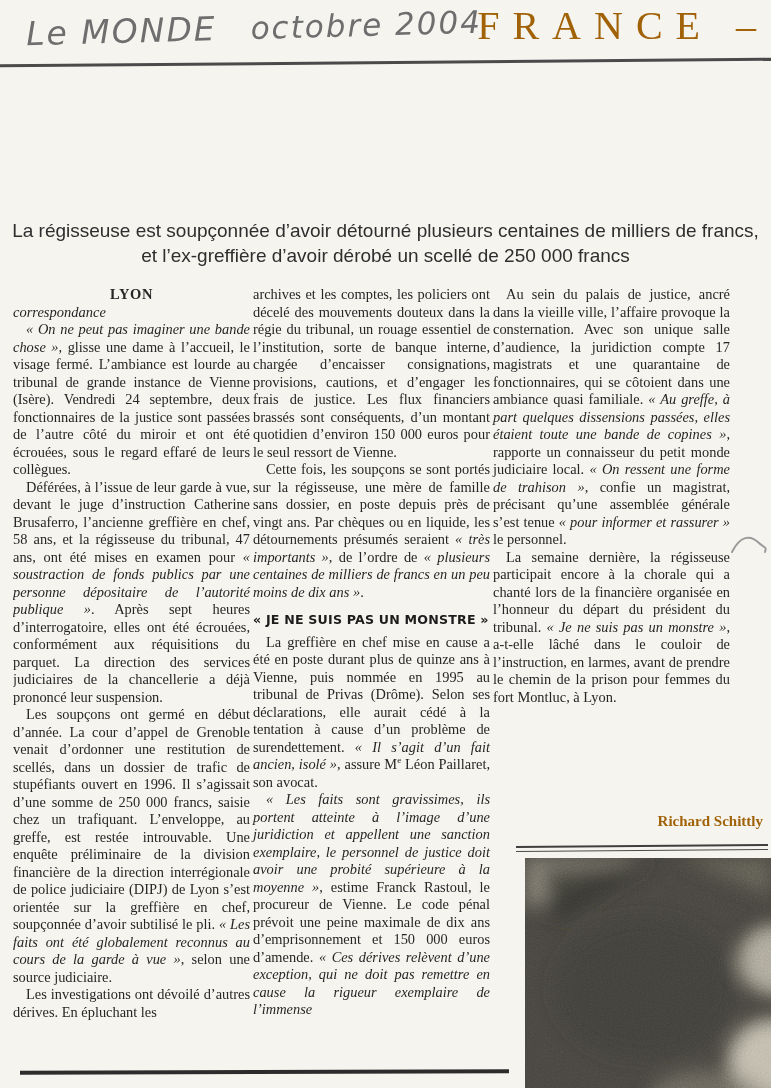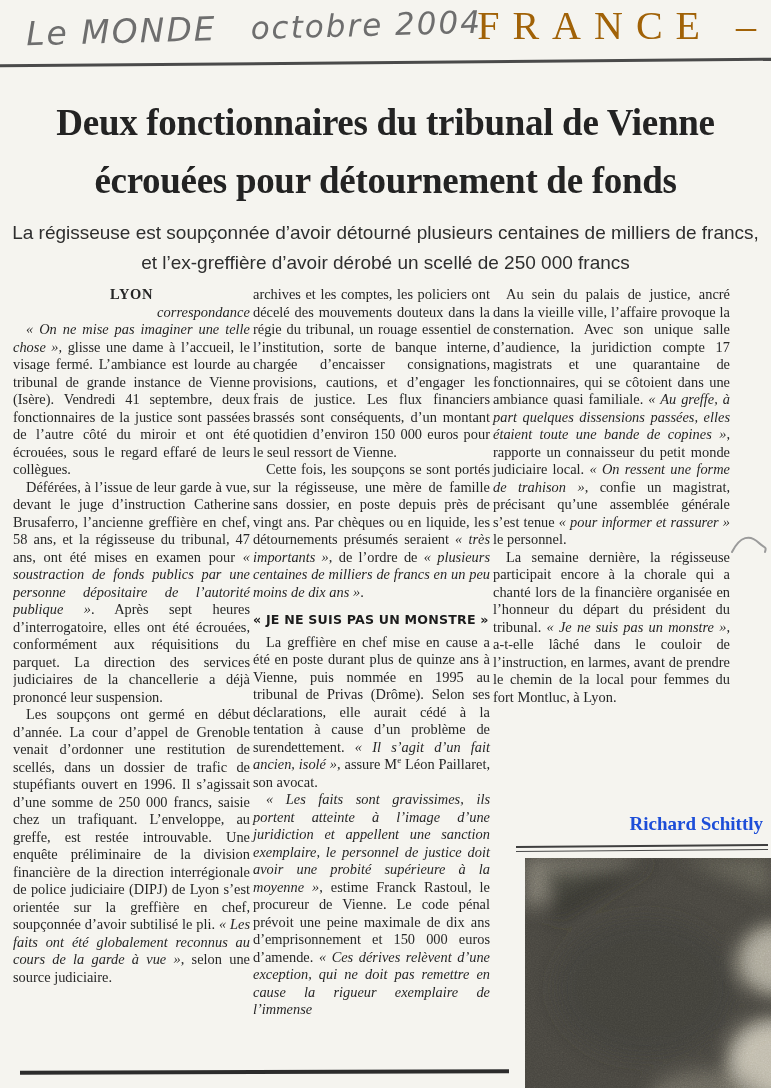--- a/index.html
+++ b/index.html
@@ -30,43 +30,43 @@
   }
   
   .headline{
     position:absolute;top:94px;left:8px;width:755px;margin:0;
     text-align:center;font-weight:bold;font-size:37px;line-height:58px;
     letter-spacing:-0.3px;color:#232323;
   }
   .standfirst{
     position:absolute;top:218px;left:10px;width:751px;
     text-align:center;font-family:"Liberation Sans","DejaVu Sans",sans-serif;
-    font-size:19px;line-height:30px;color:#2e2e2e;
+    font-size:19px;line-height:25px;color:#2e2e2e;
   }
   
   .columns{
     position:absolute;top:286px;left:13px;width:745px;height:812px;
     display:flex;gap:3px;overflow:hidden;
   }
   .col{width:237px;text-align:justify;font-size:14.4px;line-height:17.5px;
        hyphens:auto;-webkit-hyphens:auto;}
   .col p{margin:0;}
   .col p.ind{text-indent:13px;}
   .city{text-align:center;font-weight:bold;font-size:14.5px;letter-spacing:0.6px;}
-  .kicker{text-align:right;font-style:italic;font-size:14.5px;}
+  .kicker{text-align:left;font-style:italic;font-size:14.5px;}
   .crosshead{
     margin:10px 0 5px;font-family:"DejaVu Sans",sans-serif;
     font-size:12.6px;font-weight:bold;letter-spacing:0.2px;
     text-align:left;color:#1c1c1c;text-indent:0;
   }
   sup{font-size:9px;line-height:0;}
   
   .byline{
     position:absolute;top:813px;left:517px;width:246px;
-    text-align:right;font-weight:bold;font-size:19px;color:#1d4ed8;
+    text-align:right;font-weight:bold;font-size:15px;color:#a16207;
   }
   .col3-rule{
     position:absolute;top:845px;left:516px;width:252px;height:6px;
     border-top:2.5px solid #3f3f3f;border-bottom:1.5px solid #4a4a4a;
     box-sizing:border-box;transform:rotate(-0.45deg);
   }
   .bottom-rule{
     position:absolute;top:1070px;left:20px;width:489px;height:3.5px;
     background:#2c2c2c;transform:rotate(-0.15deg);
   }
@@ -78,45 +78,42 @@
 
 <div class="page">
 
   <div class="handwriting">
     <span class="hw-title">Le MONDE</span><span class="hw-date">octobre 2004</span>
   </div>
 
   <div class="section-header">FRANCE –</div>
   <div class="header-rule"></div>
 
-  <h1 class="headline">
-    <span>Deux fonctionnaires du tribunal de Vienne</span><br>
-    <span>écrouées pour détournement de fonds</span>
-  </h1>
 
   <div class="standfirst">La régisseuse est soupçonnée d’avoir détourné plusieurs centaines de milliers de francs, et l’ex-greffière d’avoir dérobé un scellé de 250 000 francs</div>
 
   <div class="columns">
     <div class="col">
         <div class="city">LYON</div>
         <div class="kicker">correspondance</div>
-        <p class="ind"><i>« On ne mise pas imaginer une telle chose », </i><span>glisse une dame à l’accueil, le visage fermé. L’ambiance est lourde au tribunal de grande instance de Vienne (Isère). Vendredi 41 septembre, deux fonctionnaires de la justice sont passées de l’autre côté du miroir et ont été écrouées, sous le regard effaré de leurs collègues.</span></p>
+        <p class="ind"><i>« On ne peut pas imaginer une bande chose », </i><span>glisse une dame à l’accueil, le visage fermé. L’ambiance est lourde au tribunal de grande instance de Vienne (Isère). Vendredi 24 septembre, deux fonctionnaires de la justice sont passées de l’autre côté du miroir et ont été écrouées, sous le regard effaré de leurs collègues.</span></p>
         <p class="ind"><span>Déférées, à l’issue de leur garde à vue, devant le juge d’instruction Catherine Brusaferro, l’ancienne greffière en chef, 58 ans, et la régisseuse du tribunal, 47 ans, ont été mises en examen pour </span><i>« soustraction de fonds publics par une personne dépositaire de l’autorité publique »</i><span>. Après sept heures d’interrogatoire, elles ont été écrouées, conformément aux réquisitions du parquet. La direction des services judiciaires de la chancellerie a déjà prononcé leur suspension.</span></p>
         <p class="ind"><span>Les soupçons ont germé en début d’année. La cour d’appel de Grenoble venait d’ordonner une restitution de scellés, dans un dossier de trafic de stupéfiants ouvert en 1996. Il s’agissait d’une somme de 250 000 francs, saisie chez un trafiquant. L’enveloppe, au greffe, est restée introuvable. Une enquête préliminaire de la division financière de la direction interrégionale de police judiciaire (DIPJ) de Lyon s’est orientée sur la greffière en chef, soupçonnée d’avoir subtilisé le pli. </span><i>« Les faits ont été globalement reconnus au cours de la garde à vue »</i><span>, selon une source judiciaire.</span></p>
+        <p class="ind"><span>Les investigations ont dévoilé d’autres dérives. En épluchant les</span></p>
       </div>
     <div class="col">
         <p><span>archives et les comptes, les policiers ont décelé des mouvements douteux dans la régie du tribunal, un rouage essentiel de l’institution, sorte de banque interne, chargée d’encaisser consignations, provisions, cautions, et d’engager les frais de justice. Les flux financiers brassés sont conséquents, d’un montant quotidien d’environ 150 000 euros pour le seul ressort de Vienne.</span></p>
         <p class="ind"><span>Cette fois, les soupçons se sont portés sur la régisseuse, une mère de famille sans dossier, en poste depuis près de vingt ans. Par chèques ou en liquide, les détournements présumés seraient </span><i>« très importants »</i><span>, de l’ordre de </span><i>« plusieurs centaines de milliers de francs en un peu moins de dix ans »</i><span>.</span></p>
         <h3 class="crosshead">« JE NE SUIS PAS UN MONSTRE »</h3>
         <p class="ind"><span>La greffière en chef mise en cause a été en poste durant plus de quinze ans à Vienne, puis nommée en 1995 au tribunal de Privas (Drôme). Selon ses déclarations, elle aurait cédé à la tentation à cause d’un problème de surendettement. </span><i>« Il s’agit d’un fait ancien, isolé »</i><span>, assure M</span><sup>e</sup><span> Léon Paillaret, son avocat.</span></p>
         <p class="ind"><i>« Les faits sont gravissimes, ils portent atteinte à l’image d’une juridiction et appellent une sanction exemplaire, le personnel de justice doit avoir une probité supérieure à la moyenne »</i><span>, estime Franck Rastoul, le procureur de Vienne. Le code pénal prévoit une peine maximale de dix ans d’emprisonnement et 150 000 euros d’amende. </span><i>« Ces dérives relèvent d’une exception, qui ne doit pas remettre en cause la rigueur exemplaire de l’immense</i></p>
       </div>
     <div class="col">
         <p class="ind"><span>Au sein du palais de justice, ancré dans la vieille ville, l’affaire provoque la consternation. Avec son unique salle d’audience, la juridiction compte 17 magistrats et une quarantaine de fonctionnaires, qui se côtoient dans une ambiance quasi familiale. </span><i>« Au greffe, à part quelques dissensions passées, elles étaient toute une bande de copines »</i><span>, rapporte un connaisseur du petit monde judiciaire local. </span><i>« On ressent une forme de trahison »</i><span>, confie un magistrat, précisant qu’une assemblée générale s’est tenue </span><i>« pour informer et rassurer »</i><span> le personnel.</span></p>
-        <p class="ind"><span>La semaine dernière, la régisseuse participait encore à la chorale qui a chanté lors de la financière organisée en l’honneur du départ du président du tribunal. </span><i>« Je ne suis pas un monstre »</i><span>, a-t-elle lâché dans le couloir de l’instruction, en larmes, avant de prendre le chemin de la local pour femmes du fort Montluc, à Lyon.</span></p>
+        <p class="ind"><span>La semaine dernière, la régisseuse participait encore à la chorale qui a chanté lors de la financière organisée en l’honneur du départ du président du tribunal. </span><i>« Je ne suis pas un monstre »</i><span>, a-t-elle lâché dans le couloir de l’instruction, en larmes, avant de prendre le chemin de la prison pour femmes du fort Montluc, à Lyon.</span></p>
       </div>
   </div>
 
   <div class="byline">Richard Schittly</div>
 
   <div class="col3-rule"></div>
   <div class="bottom-rule"></div>
 
   <svg class="pen-mark" width="40" height="26" viewBox="0 0 40 26">
     <path d="M2,20 C10,4 20,2 29,11 C34,16 37,14 35,20" fill="none" stroke="#9b9b9b" stroke-width="2" stroke-linecap="round"></path>

